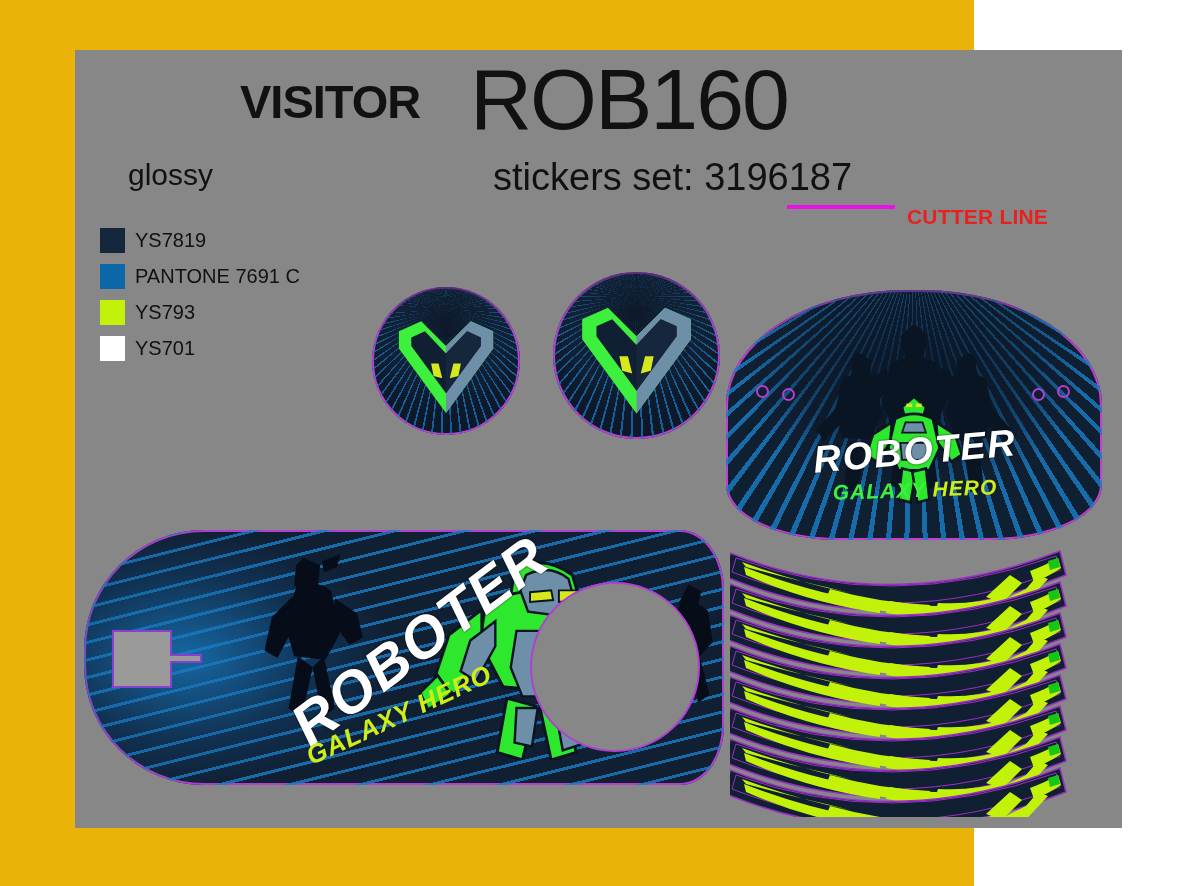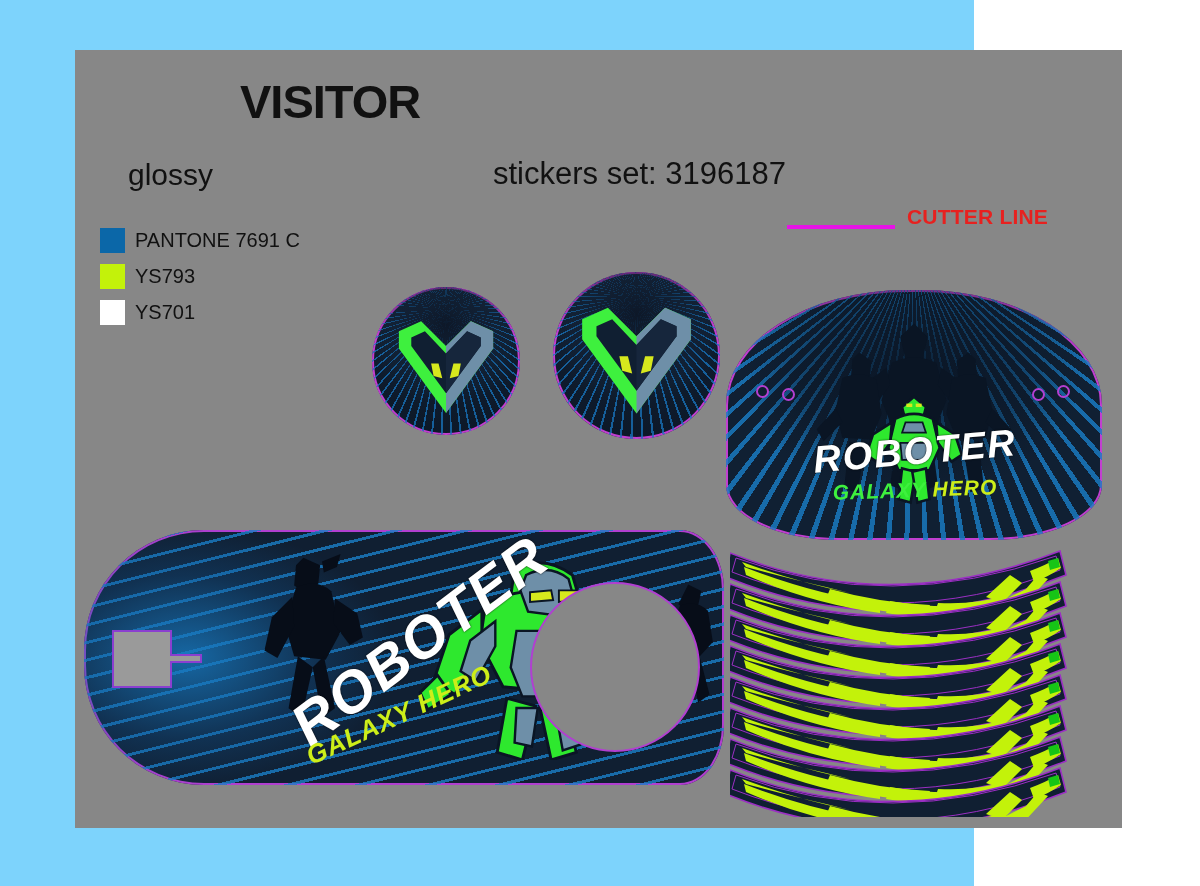--- a/index.html
+++ b/index.html
@@ -6,21 +6,21 @@
   html, body {
     margin: 0; padding: 0;
     width: 1200px; height: 886px;
     background: #ffffff;
     font-family: "Liberation Sans", sans-serif;
     overflow: hidden;
   }
   #page {
     position: relative;
     width: 974px; height: 886px;
-    background: #7dd3fc;
+    background: #eab308;
   }
   #canvas {
     position: absolute;
     left: 75px; top: 50px;
     width: 1047px; height: 778px;
     background: #878787;
     overflow: hidden;
   }
 
   
@@ -29,31 +29,31 @@
     font-size: 47px; font-weight: bold; letter-spacing: -1px;
     color: #111111; line-height: 1;
   }
   .hdr-model {
     position: absolute; left: 395px; top: 6px;
     font-size: 86px; font-weight: normal; letter-spacing: -2px;
     color: #111111; line-height: 1;
   }
   .hdr-set {
     position: absolute; left: 418px; top: 108px;
-    font-size: 31px; color: #111111; line-height: 1;
+    font-size: 38px; color: #111111; line-height: 1;
   }
   .hdr-glossy {
     position: absolute; left: 53px; top: 110px;
     font-size: 30px; color: #111111; line-height: 1;
   }
 
   
   .cutlegend {
     position: absolute; left: 712px; top: 155px;
-    display: flex; align-items: flex-end; gap: 12px;
+    display: flex; align-items: flex-start; gap: 12px;
   }
   .cutlegend .rule {
     width: 108px; height: 4px; background: #e713e7;
   }
   .cutlegend .lbl {
     font-size: 21px; font-weight: bold; color: #e7211f;
     letter-spacing: 0.2px;
   }
 
   
@@ -182,29 +182,34 @@
   
   .rims { position: absolute; }
 </style>
 </head>
 <body>
 
 <div id="page">
   <div id="canvas">
 
     <div class="hdr-visitor">VISITOR</div>
+    <div class="hdr-model">ROB160</div>
     <div class="hdr-set">stickers set: 3196187</div>
     <div class="hdr-glossy">glossy</div>
 
     <div class="cutlegend">
       <div class="rule"></div>
       <div class="lbl">CUTTER LINE</div>
     </div>
 
     <div class="legend">
+      <div class="legend-row">
+        <div class="sw" style="background:#15273c"></div>
+        <div class="sw-lbl">YS7819</div>
+      </div>
       <div class="legend-row">
         <div class="sw" style="background:#0b67a8"></div>
         <div class="sw-lbl">PANTONE 7691 C</div>
       </div>
       <div class="legend-row">
         <div class="sw" style="background:#c3f20a"></div>
         <div class="sw-lbl">YS793</div>
       </div>
       <div class="legend-row">
         <div class="sw" style="background:#ffffff"></div>

